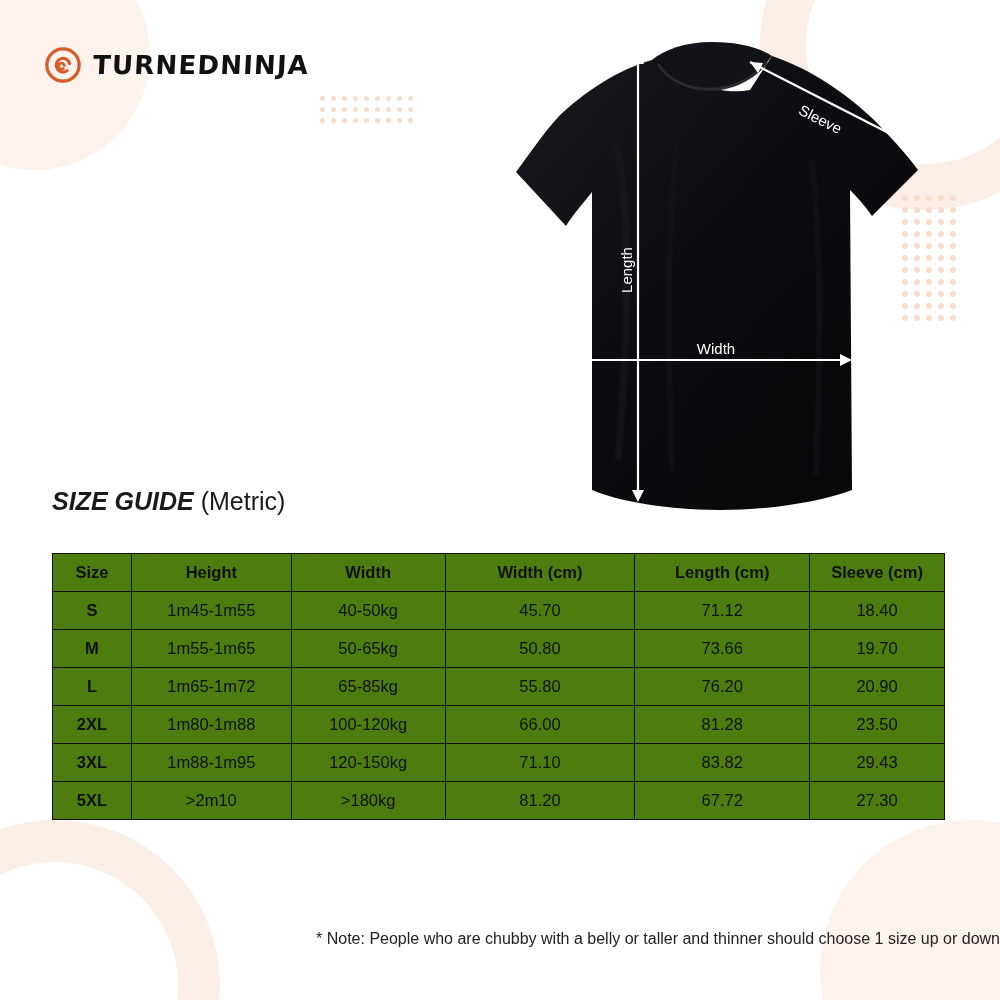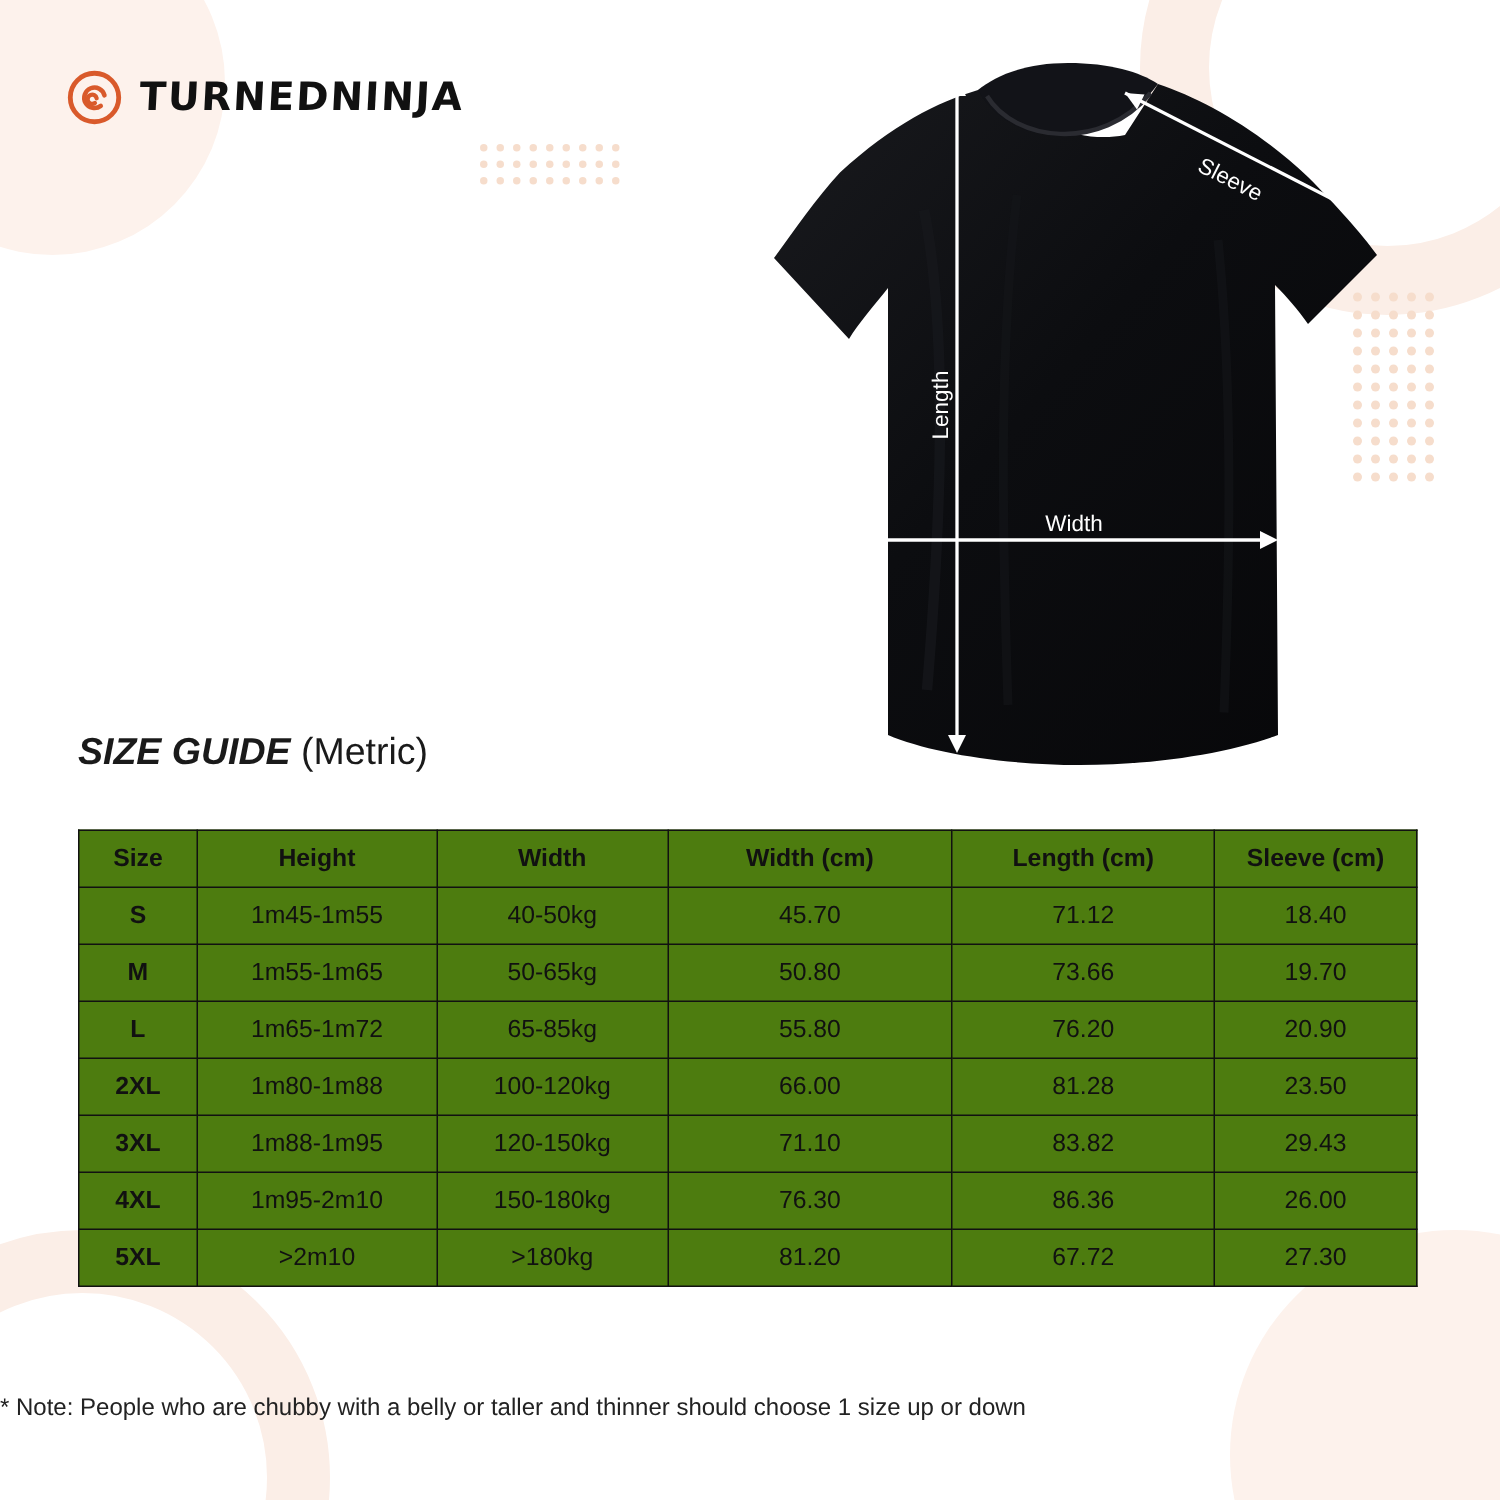--- a/index.html
+++ b/index.html
@@ -115,21 +115,21 @@
   col.c-weight  { width: 154px; }
   col.c-width   { width: 190px; }
   col.c-length  { width: 175px; }
   col.c-sleeve  { width: 135px; }
 
   
   .notes {
     position: absolute;
     left: 0; right: 0;
     top: 925px;
-    text-align: left;
+    text-align: right;
     color: #222222;
     font-size: 16px;
     line-height: 27px;
   }
 </style>
 </head>
 <body>
 
 <div id="page">
 
@@ -356,28 +356,20 @@
         </tr>
         <tr>
           <td class="size-col">3XL</td>
           <td>1m88-1m95</td>
           <td>120-150kg</td>
           <td>71.10</td>
           <td>83.82</td>
           <td>29.43</td>
         </tr>
         <tr>
-          <td class="size-col">4XL</td>
-          <td>1m95-2m10</td>
-          <td>150-180kg</td>
-          <td>76.30</td>
-          <td>86.36</td>
-          <td>26.00</td>
-        </tr>
-        <tr>
           <td class="size-col">5XL</td>
           <td>&gt;2m10</td>
           <td>&gt;180kg</td>
           <td>81.20</td>
           <td>67.72</td>
           <td>27.30</td>
         </tr>
       </tbody>
     </table>
   </div>

